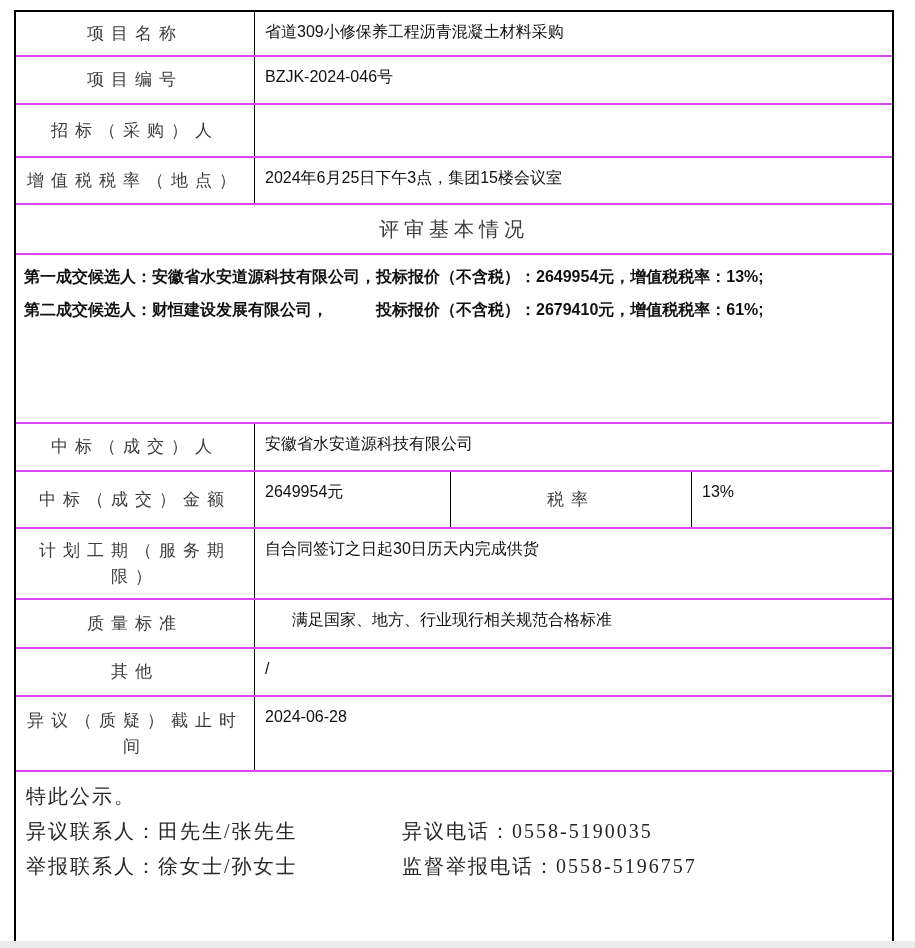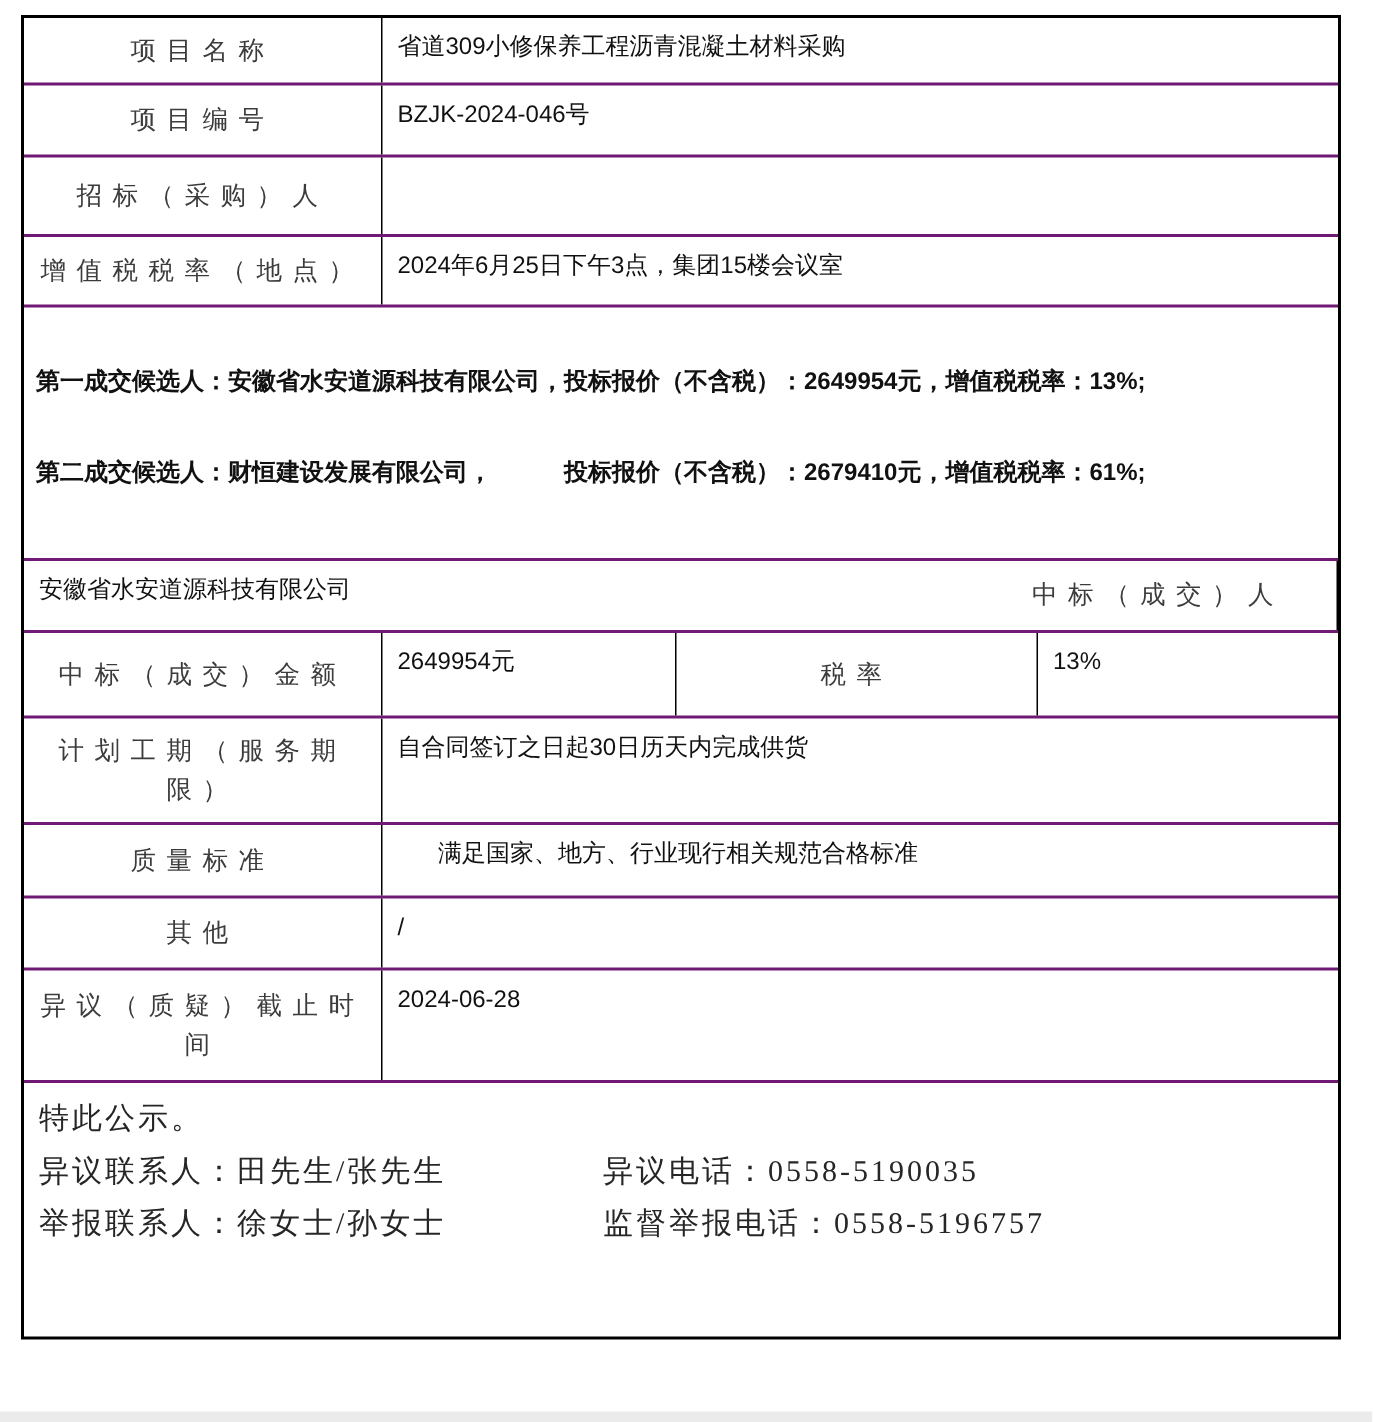--- a/index.html
+++ b/index.html
@@ -15,21 +15,21 @@
   .tbl {
     position: absolute;
     left: 14px;
     top: 10px;
     width: 880px;
     border: 2px solid #000000;
     background: #ffffff;
   }
   .row {
     display: flex;
-    border-bottom: 2px solid #701a75;
+    border-bottom: 2px solid #d946ef;
   }
   .row:last-child { border-bottom: none; }
   .r1 { height: 45px; }
   .r2 { height: 48px; }
   .r3 { height: 53px; }
   .r4 { height: 47px; }
   .r5 { height: 50px; }
   .r6 { height: 169px; }
   .r7 { height: 48px; }
   .r8 { height: 57px; }
@@ -89,21 +89,20 @@
     padding: 5px 8px;
     font-family: "Liberation Sans", sans-serif;
     font-size: 16px;
     font-weight: 600;
     color: #111111;
     line-height: 33px;
   }
   .cand-left {
     display: inline-block;
     min-width: 352px;
-    margin-top: 28px;
   }
   .footer-cell {
     flex: 1 1 auto;
     padding: 7px 10px;
     font-family: "Liberation Serif", serif;
     font-size: 20px;
     color: #262626;
     line-height: 35px;
     letter-spacing: 2px;
   }
@@ -138,31 +137,34 @@
 
     <div class="row r3">
       <div class="cell label-cell">招标（采购）人</div>
     </div>
 
     <div class="row r4">
       <div class="cell label-cell">增值税税率（地点）</div>
       <div class="cell value-cell">2024年6月25日下午3点，集团15楼会议室</div>
     </div>
 
+    <div class="row r5">
+      <div class="cell header-cell">评审基本情况</div>
+    </div>
 
     <div class="row r6">
       <div class="cell cand-cell">
         <div><span class="cand-left">第一成交候选人：安徽省水安道源科技有限公司，</span><span>投标报价（不含税）：2649954元，增值税税率：13%;</span></div>
         <div><span class="cand-left">第二成交候选人：财恒建设发展有限公司，</span><span>投标报价（不含税）：2679410元，增值税税率：61%;</span></div>
       </div>
     </div>
 
     <div class="row r7">
+      <div class="cell label-cell">中标（成交）人</div>
       <div class="cell value-cell">安徽省水安道源科技有限公司</div>
-      <div class="cell label-cell">中标（成交）人</div>
     </div>
 
     <div class="row r8">
       <div class="cell label-cell">中标（成交）金额</div>
       <div class="cell value-cell mid-value">2649954元</div>
       <div class="cell label-cell tax-label">税率</div>
       <div class="cell value-cell">13%</div>
     </div>
 
     <div class="row r9">

